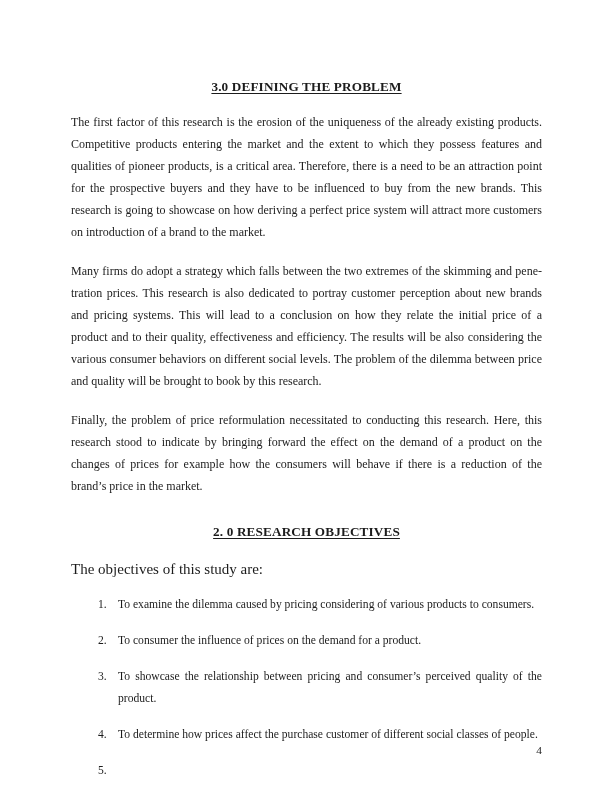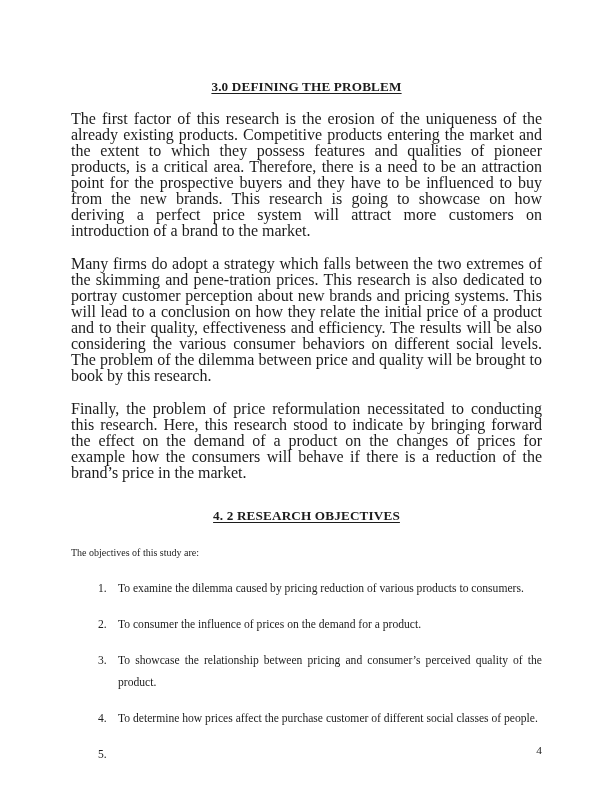--- a/index.html
+++ b/index.html
@@ -38,33 +38,33 @@
     line-height: 22px;
   }
   .heading-block-1 {
     margin-bottom: 13px;
   }
   .heading-block-2 {
     margin-top: 24px;
     margin-bottom: 15px;
   }
   p.body-para {
-    font-size: 16px;
-    line-height: 16px;
+    font-size: 12px;
+    line-height: 22px;
     text-align: justify;
     text-justify: inter-word;
     margin: 0 0 17px 0;
     padding: 0;
     hyphens: manual;
   }
   p.body-para:last-of-type {
     margin-bottom: 0;
   }
   .intro-line {
-    font-size: 10px;
+    font-size: 15px;
     line-height: 22px;
     text-align: left;
     margin: 0 0 14px 0;
     font-family: Liberation Serif, serif;
   }
   ol.objectives {
     list-style: none;
     margin: 0;
     padding: 0;
   }
@@ -109,29 +109,29 @@
       <h1 class="section-heading">3.0 DEFINING THE PROBLEM</h1>
     </div>
 
     <p class="body-para">The first factor of this research is the erosion of the uniqueness of the already existing products. Competitive products entering the market and the extent to which they possess features and qualities of pioneer products, is a critical area. Therefore, there is a need to be an attraction point for the prospective buyers and they have to be influenced to buy from the new brands. This research is going to showcase on how deriving a perfect price system will attract more customers on introduction of a brand to the market.</p>
 
     <p class="body-para">Many firms do adopt a strategy which falls between the two extremes of the skimming and pene-tration prices. This research is also dedicated to portray customer perception about new brands and pricing systems. This will lead to a conclusion on how they relate the initial price of a product and to their quality, effectiveness and efficiency. The results will be also considering the various consumer behaviors on different social levels. The problem of the dilemma between price and quality will be brought to book by this research.</p>
 
     <p class="body-para">Finally, the problem of price reformulation necessitated to conducting this research. Here, this research stood to indicate by bringing forward the effect on the demand of a product on the changes of prices for example how the consumers will behave if there is a reduction of the brand’s price in the market.</p>
 
     <div class="heading-block-2">
-      <h1 class="section-heading">4. 2 RESEARCH OBJECTIVES</h1>
+      <h1 class="section-heading">2. 0 RESEARCH OBJECTIVES</h1>
     </div>
 
     <p class="intro-line">The objectives of this study are:</p>
 
     <ol class="objectives">
       <li>
         <span class="marker">1.</span>
-        <span class="item-text">To examine the dilemma caused by pricing reduction of various products to consumers.</span>
+        <span class="item-text">To examine the dilemma caused by pricing considering of various products to consumers.</span>
       </li>
       <li>
         <span class="marker">2.</span>
         <span class="item-text">To consumer the influence of prices on the demand for a product.</span>
       </li>
       <li>
         <span class="marker">3.</span>
         <span class="item-text">To showcase the relationship between pricing and consumer’s perceived quality of the product.</span>
       </li>
       <li>

